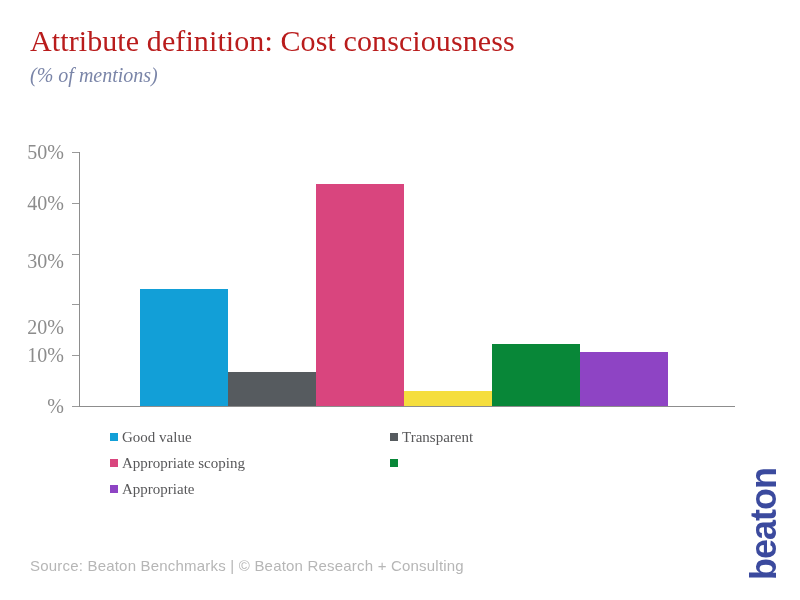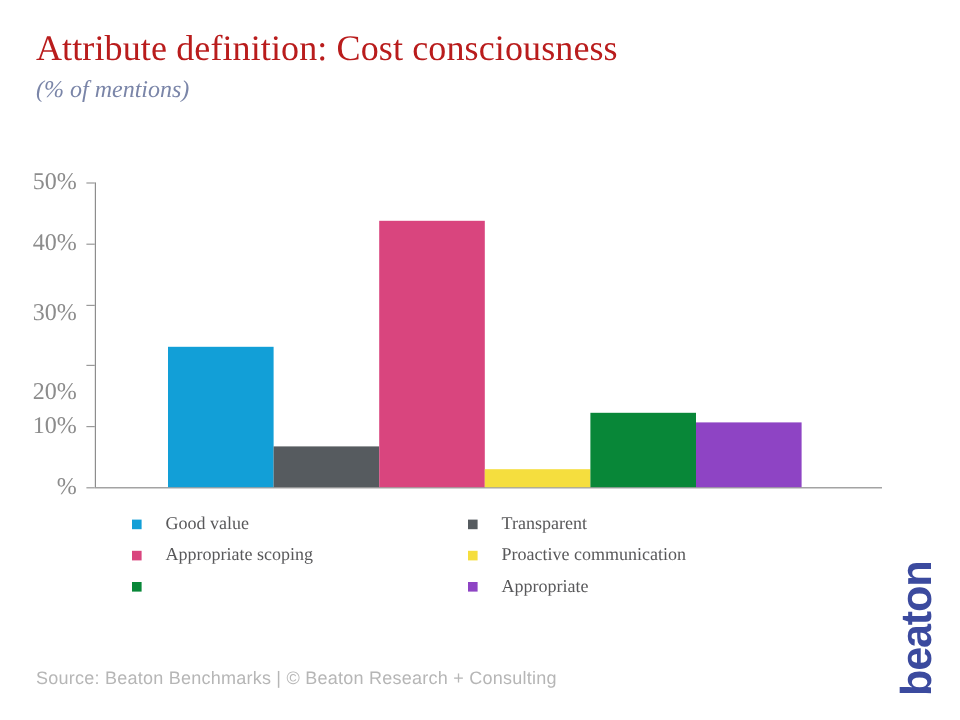--- a/index.html
+++ b/index.html
@@ -110,21 +110,21 @@
     top: 424px;
     width: 560px;
     display: grid;
     grid-template-columns: 280px 280px;
     grid-auto-rows: 26px;
     align-items: center;
   }
   .legend-item {
     display: flex;
     align-items: center;
-    gap: 20px;
+    gap: 4px;
     white-space: nowrap;
   }
   .legend-swatch {
     width: 8px;
     height: 8px;
     flex: 0 0 auto;
   }
   .legend-label {
     font-family: "Liberation Serif", serif;
     font-size: 15px;
@@ -209,24 +209,20 @@
     </div>
     <div class="legend-item">
       <span class="legend-swatch" style="background: rgb(86, 91, 95);"></span>
       <span class="legend-label">Transparent</span>
     </div>
     <div class="legend-item">
       <span class="legend-swatch" style="background: rgb(217, 69, 126);"></span>
       <span class="legend-label">Appropriate scoping</span>
     </div>
     <div class="legend-item">
-      <span class="legend-swatch" style="background: rgb(245, 222, 62);"></span>
-      <span class="legend-label">Proactive communication</span>
-    </div>
-    <div class="legend-item">
       <span class="legend-swatch" style="background: rgb(8, 135, 56);"></span>
     </div>
     <div class="legend-item">
       <span class="legend-swatch" style="background: rgb(142, 68, 196);"></span>
       <span class="legend-label">Appropriate</span>
     </div>
   </div>
 
 <div id="source-note">Source: Beaton Benchmarks | © Beaton Research + Consulting</div>
 

